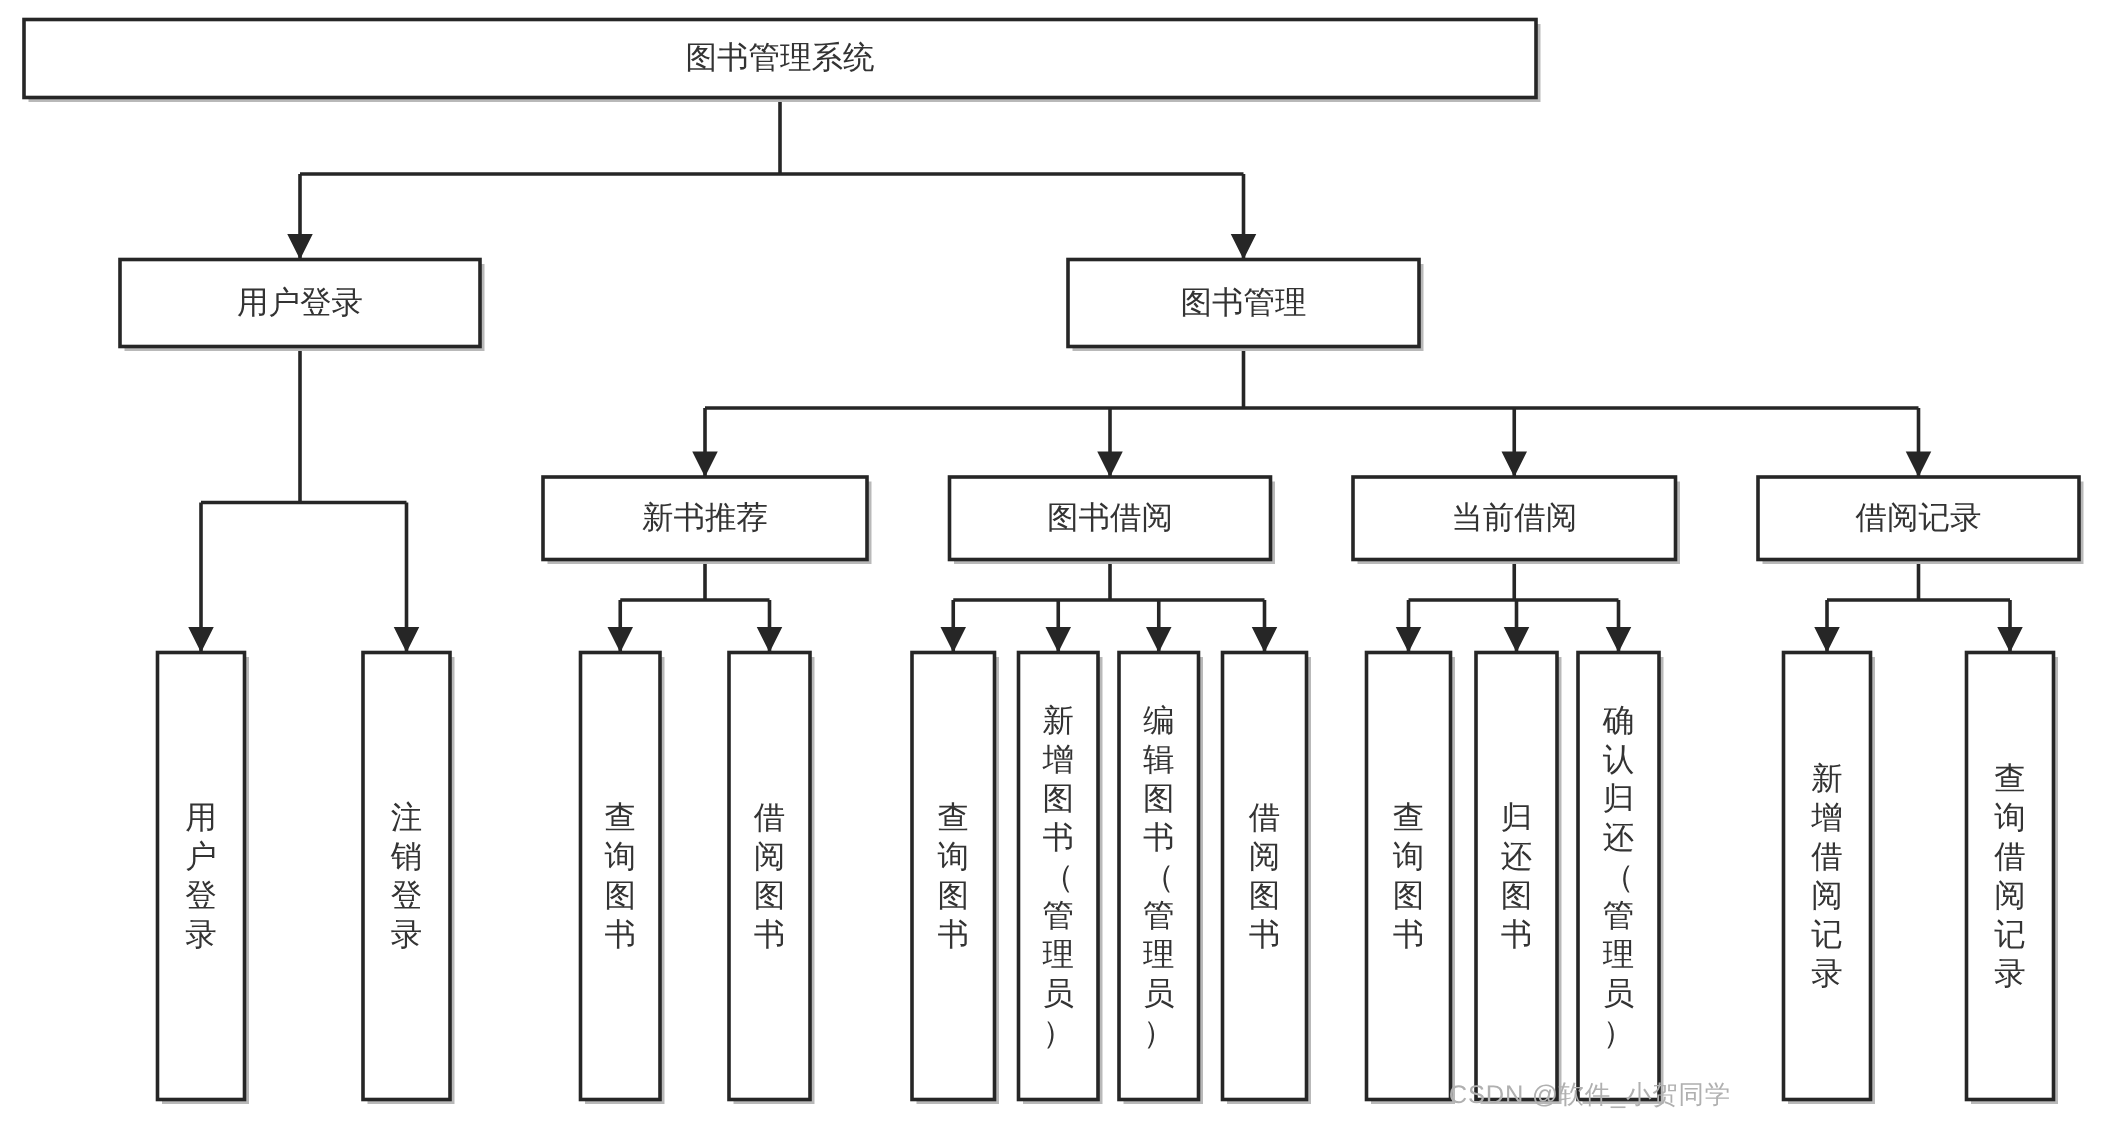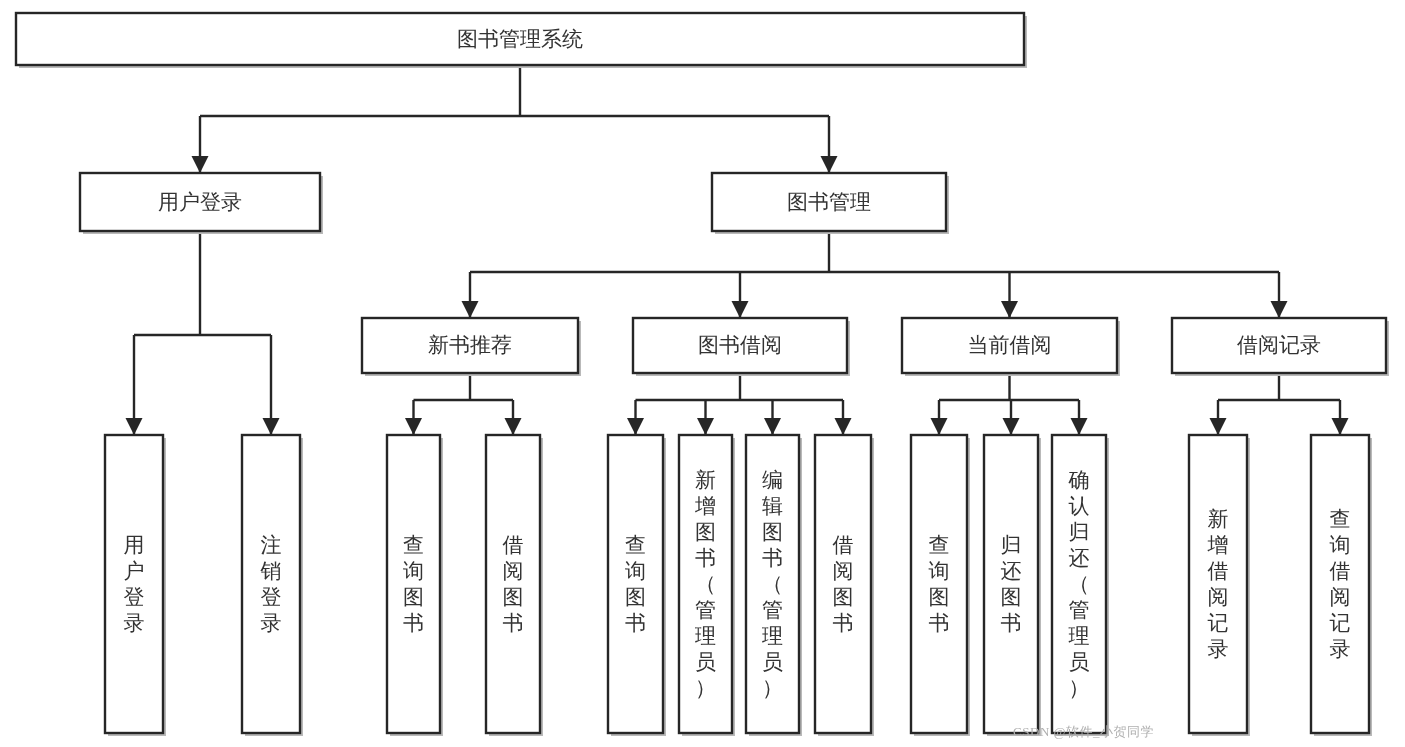--- a/index.html
+++ b/index.html
@@ -55,22 +55,22 @@
   .node-label-v-char {
     font-family: "Liberation Sans", "DejaVu Sans", sans-serif;
     font-size: 21px;
     fill: #333333;
     text-anchor: middle;
   }
   .watermark {
     position: absolute;
     right: 8px;
     bottom: 6px;
-    font-family: Liberation Serif, serif;
-    font-size: 13px;
+    font-family: Liberation Sans, sans-serif;
+    font-size: 17px;
     color: #b0b0b0;
     letter-spacing: 0.5px;
     white-space: nowrap;
     user-select: none;
   }
 </style>
 </head>
 <body>
 
 <div id="stage">

